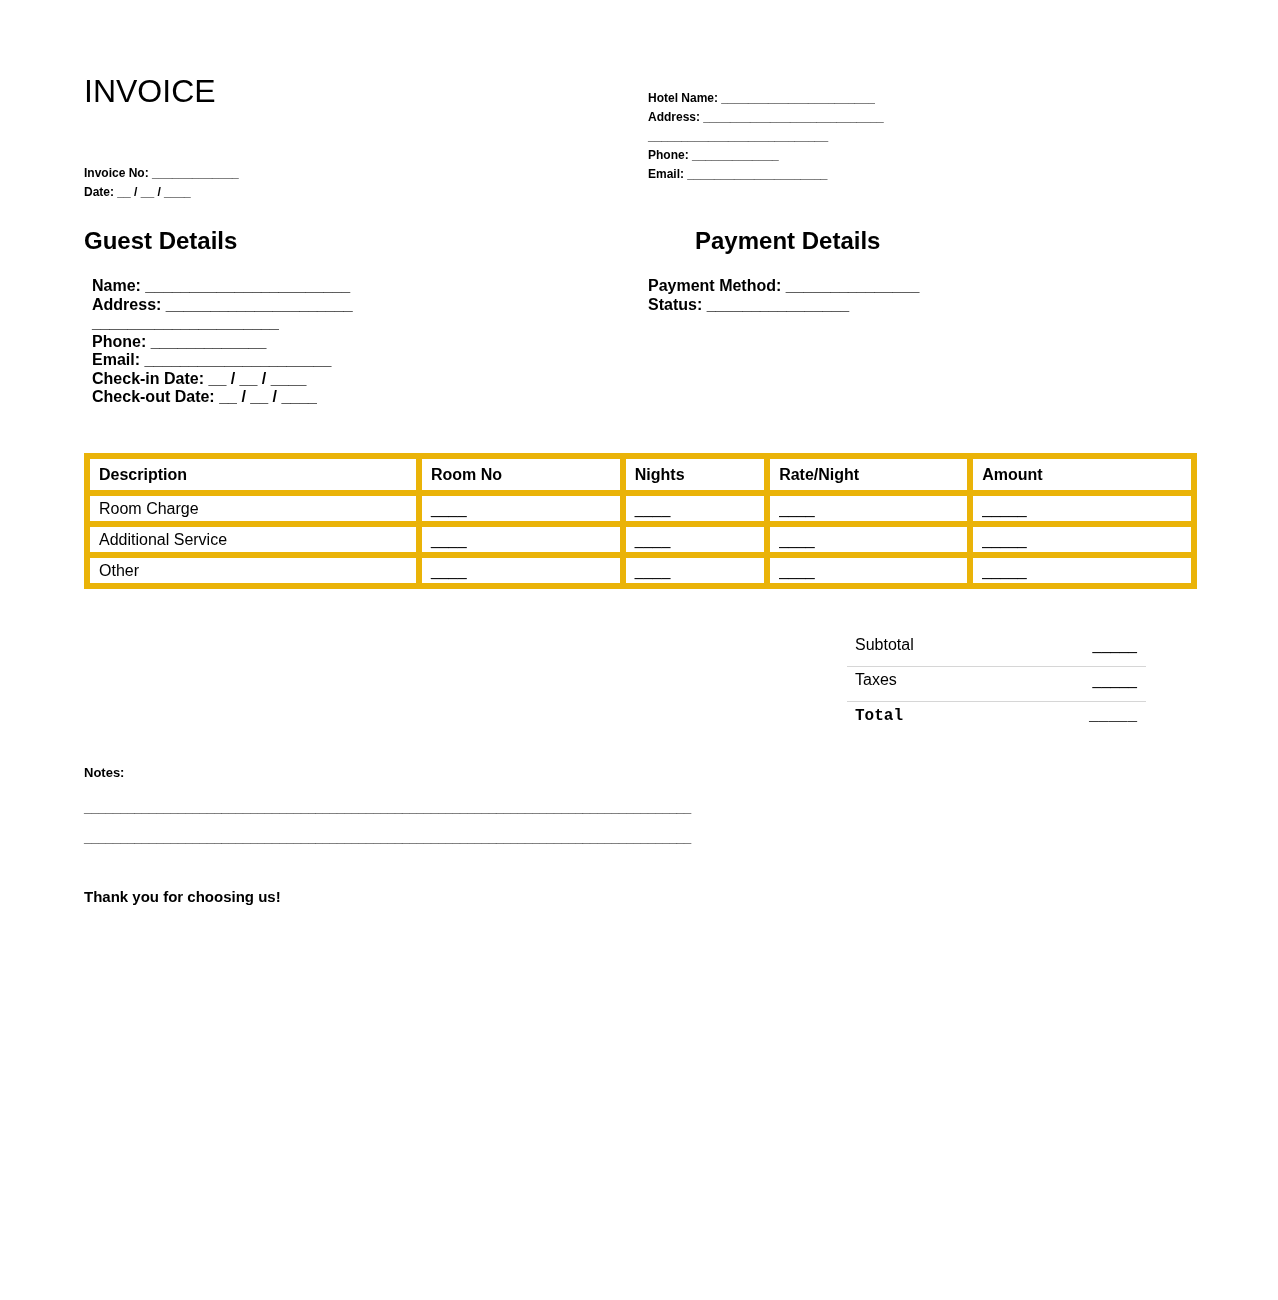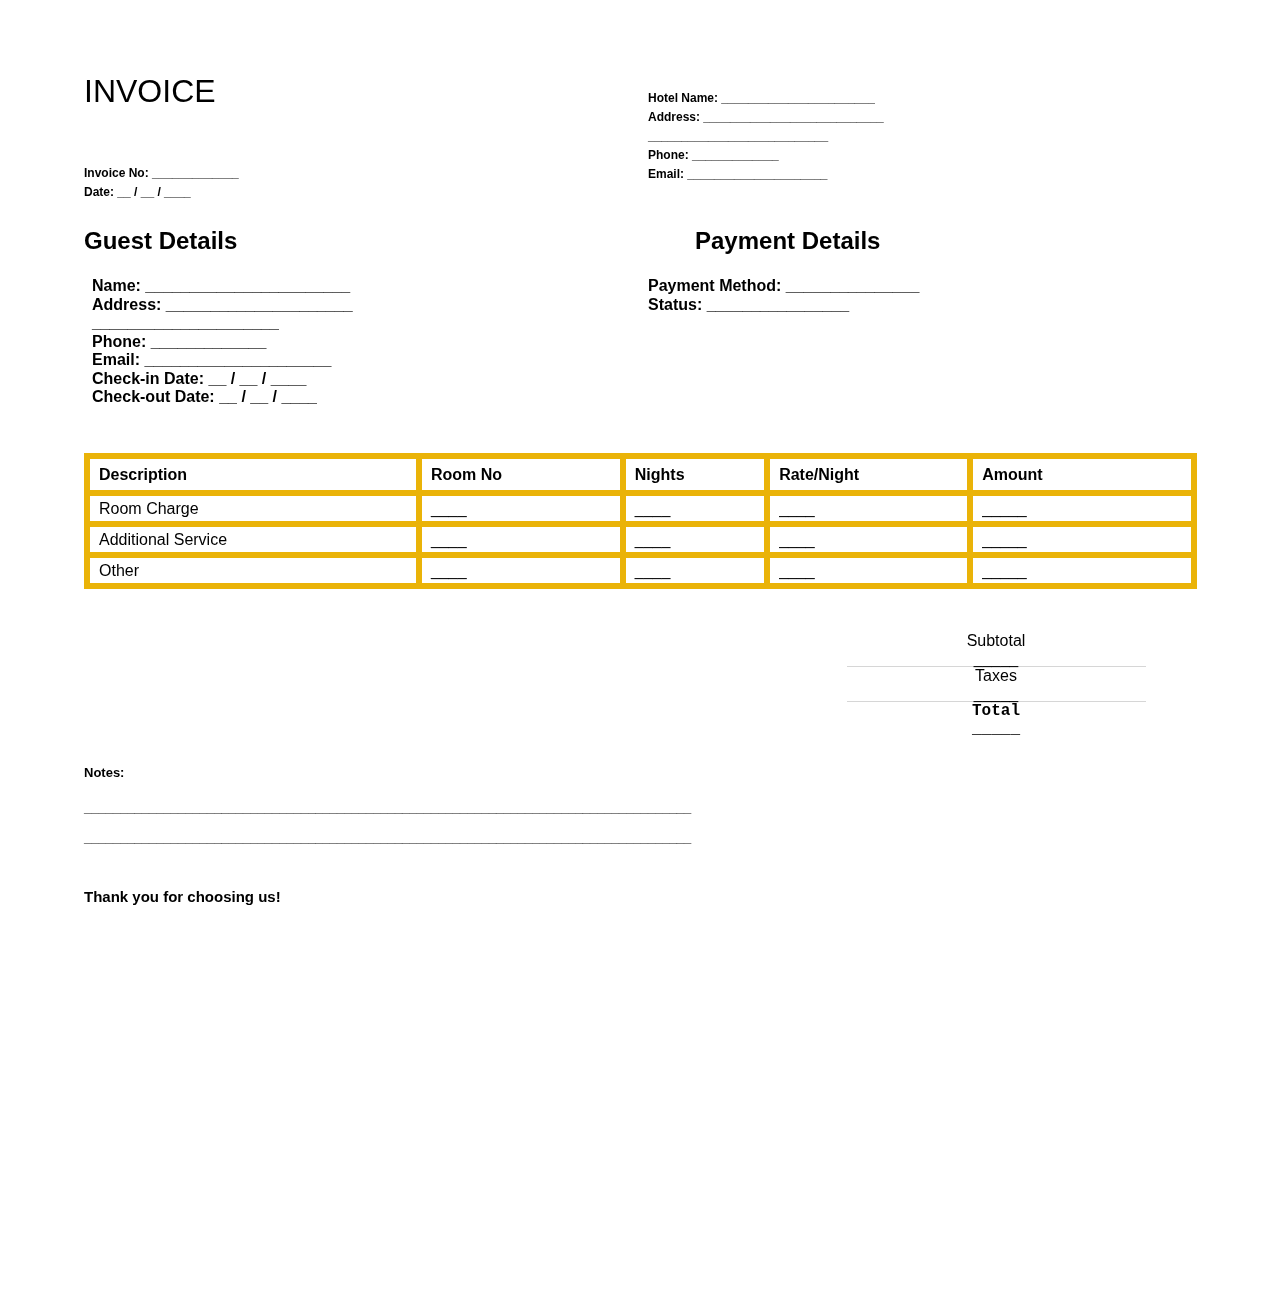--- a/index.html
+++ b/index.html
@@ -26,21 +26,21 @@
   #items-table { left:84px; top:453px; width:1113px; border-collapse:collapse; font-size:16px; }
   #items-table th, #items-table td {
     border:6px solid #eab308; text-align:left; padding:0 8px 0 9px; vertical-align:middle;
   }
   #items-table th { height:37px; font-weight:bold; }
   #items-table td { height:31px; font-weight:normal; }
 
   #totals-block { left:847px; top:632px; width:299px; font-size:16px; }
   .totals-row {
     display:flex; justify-content:space-between; align-items:center;
-    height:35px; padding:0 9px 8px 8px;flex-direction:column;
+    height:35px; padding:0 9px 8px 8px;
   }
   .totals-row.with-divider { border-bottom:1px solid #d6d6d6; }
   .totals-row.total-row { font-weight:bold;font-family:Liberation Mono, monospace; }
 
   #notes-label { left:84px; top:765px; font-size:13px; font-weight:bold; line-height:15px; }
   .notes-line  { font-size:13px; font-weight:bold; line-height:15px; white-space:nowrap; }
   #notes-line1 { left:84px; top:800px; }
   #notes-line2 { left:84px; top:830px; }
 
   #thank-you { left:84px; top:888px; font-size:15px; font-weight:bold; line-height:17px; }

